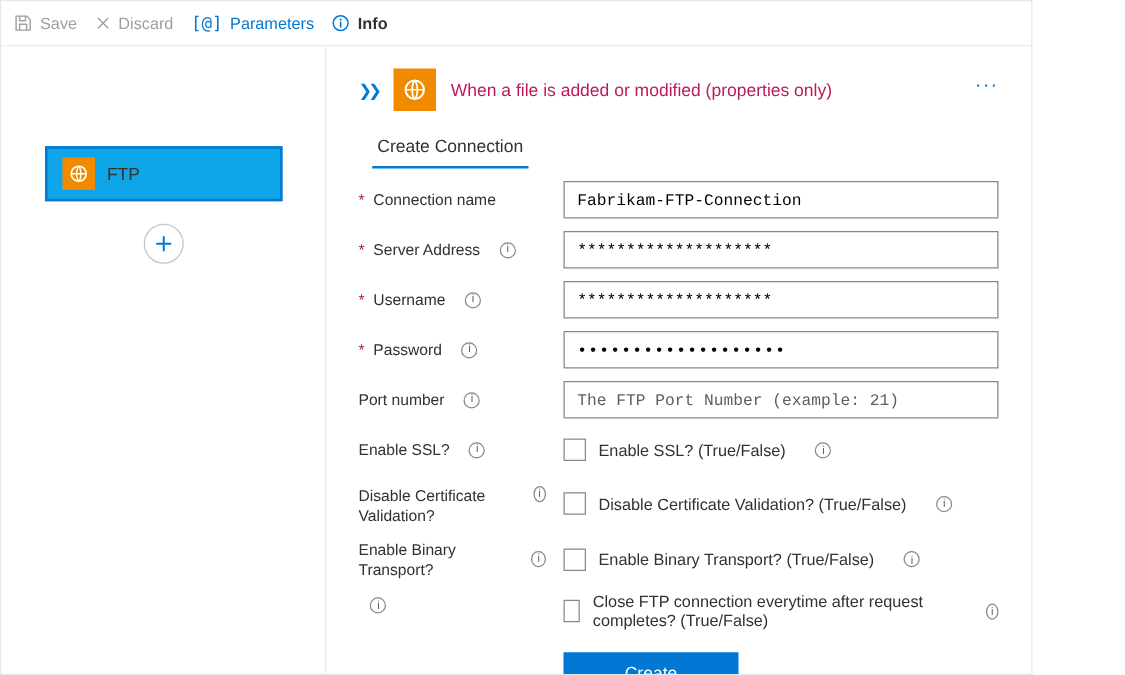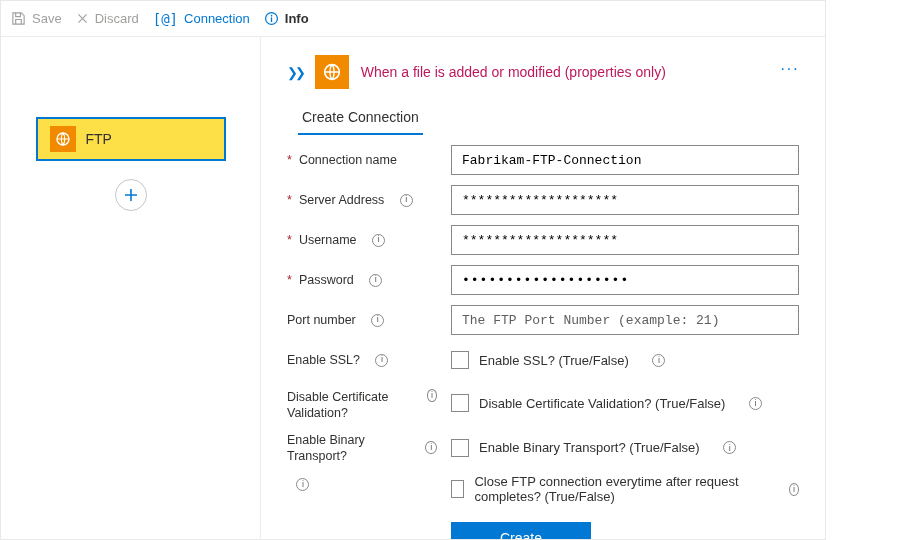--- a/index.html
+++ b/index.html
@@ -8,21 +8,21 @@
   
   .topbar { height:36px; display:flex; align-items:center; padding:0 10px; gap:14px; border-bottom:1px solid #edebe9; }
   .tb-item { display:flex; align-items:center; gap:6px; font-size:13px; cursor:pointer; }
   .tb-item.disabled { color:#a19f9d; cursor:default; }
   .tb-item.params { color:#0078d4; }
   .tb-item.info { color:#323130;font-weight:bold; }
   .icon { display:inline-flex; align-items:center; justify-content:center; }
   
   .body { flex:1; display:flex; min-height:0; }
   .leftcol { width:260px; border-right:1px solid #edebe9; padding:20px 16px 0 16px; display:flex; flex-direction:column; align-items:center; gap:18px; }
-  .ftp-card { width:190px; height:44px; border:2px solid #0078d4; background:#fde047; display:flex; align-items:center; padding:0 12px; gap:10px; cursor:pointer; }
+  .ftp-card { width:190px; height:44px; border:2px solid #0078d4; background:#0ea5e9; display:flex; align-items:center; padding:0 12px; gap:10px; cursor:pointer; }
   .ftp-badge { width:26px; height:26px; background:#f28a00; display:flex; align-items:center; justify-content:center; }
   .plus-circle { width:32px; height:32px; border:1px solid #c8c6c4; border-radius:50%; display:flex; align-items:center; justify-content:center; color:#0078d4; background:#fff; cursor:pointer; }
   .plus-circle svg { display:block; }
   
   .rightcol { flex:1; padding:18px 26px 14px 26px; overflow:auto; position:relative; }
   .trigger-row { display:flex; align-items:center; gap:12px; margin-bottom:14px; }
   .collapse-chevron { color:#0078d4; font-size:13px; letter-spacing:-3px; cursor:pointer; }
   .trigger-badge { width:34px; height:34px; background:#f28a00; display:flex; align-items:center; justify-content:center; }
   .trigger-title { font-size:14px; color:#be185d; }
   .overflow { margin-left:auto; color:#0078d4; font-size:16px; letter-spacing:1px; cursor:pointer; margin-top:-6px; }
@@ -63,21 +63,21 @@
           </svg>
       </span>
       <span>Discard</span>
     </div>
     <div class="tb-item params">
       <span class="icon" style="font-family:Consolas,monospace;color:#0078d4;font-size:14px;">
         <span>[</span>
           <span>@</span>
           <span>]</span>
       </span>
-      <span>Connection</span>
+      <span>Parameters</span>
     </div>
     <div class="tb-item info">
       <span class="icon">
         <svg width="15" height="15" viewBox="0 0 16 16">
             <circle cx="8" cy="8" r="6.3" fill="none" stroke="#0078d4" stroke-width="1.3"></circle>
             <circle cx="8" cy="5" r="0.9" fill="#0078d4"></circle>
             <rect x="7.3" y="6.8" width="1.4" height="5" fill="#0078d4"></rect>
           </svg>
       </span>
       <span>Info</span>

